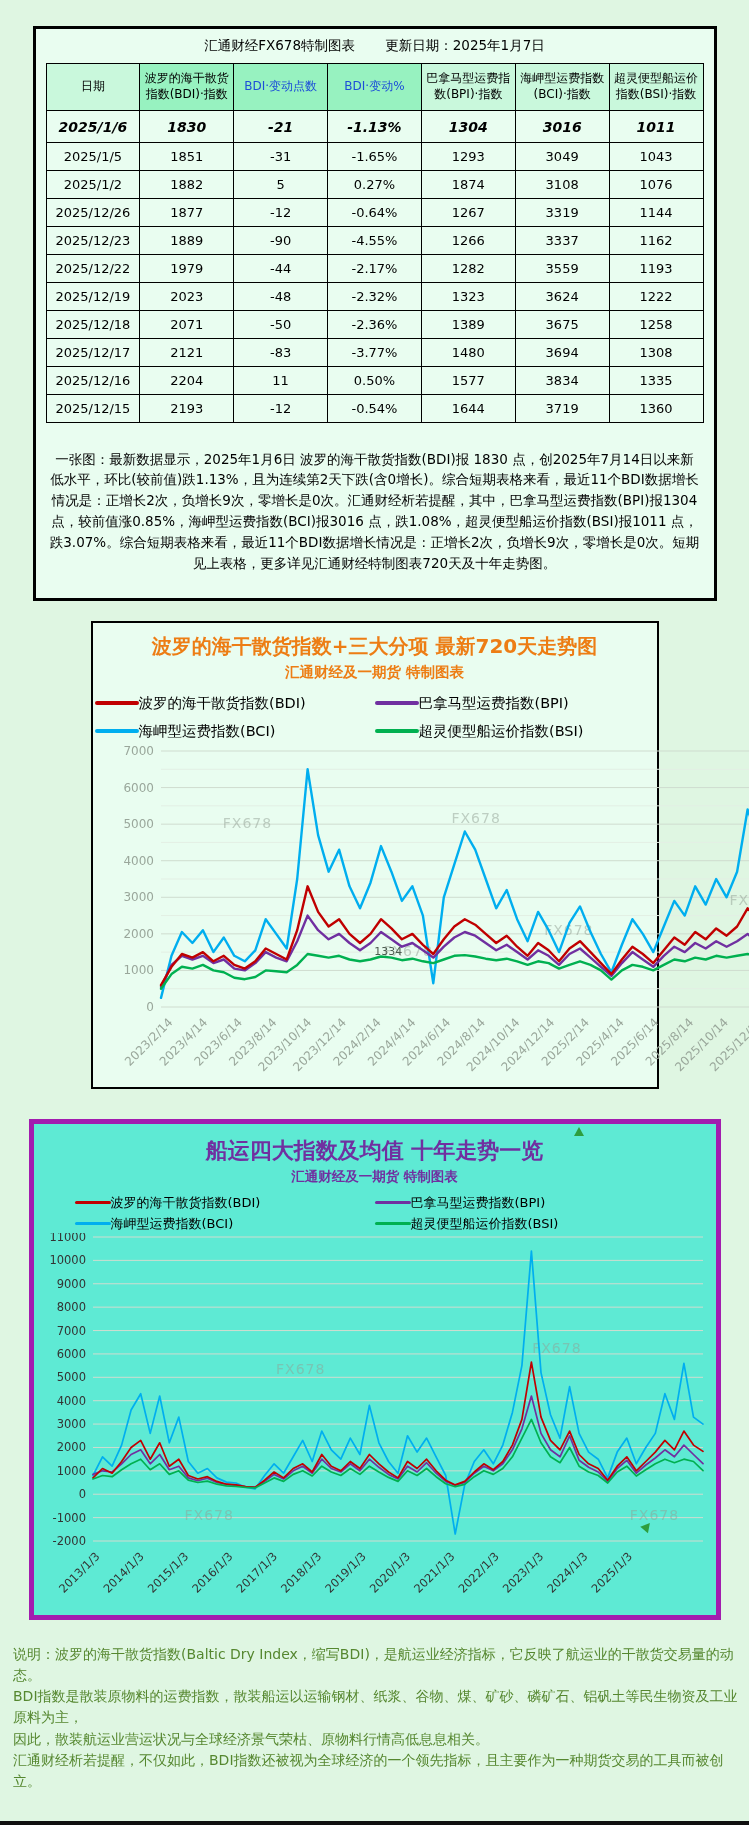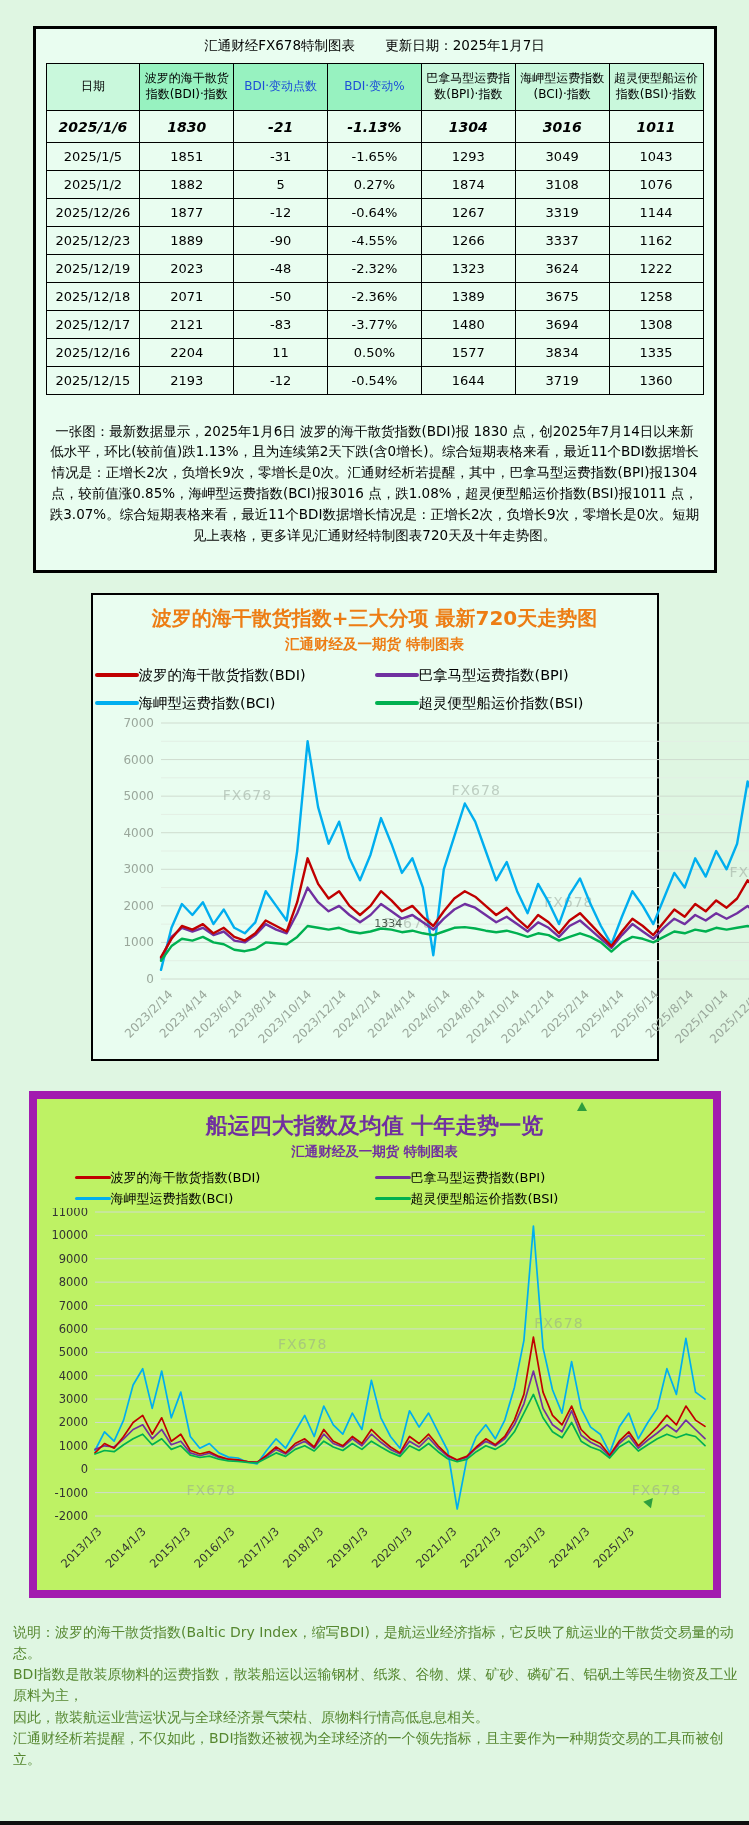--- a/index.html
+++ b/index.html
@@ -19,21 +19,21 @@
   table.bdi td{height:25px;background:#e9fdf0;}
   table.bdi tr.latest td{font-weight:bold;font-size:14px;height:29px;font-style:italic;}
   .summary{font-size:13.5px;line-height:1.55;padding:12px 4px 6px;text-align:center;}
   
   .chart-panel-720{width:568px;margin:20px auto 0;border:2px solid #000;padding:10px 0 4px;}
   .c-title{font-size:20px;font-weight:bold;text-align:center;color:#ed7d14;}
   .c-sub{font-size:14.5px;font-weight:bold;text-align:center;color:#ed7d14;margin-top:3px;}
   .legend{display:grid;grid-template-columns:280px 280px;justify-content:center;row-gap:9px;margin:12px 0 4px;font-size:14.5px;}
   .legend-item{display:flex;align-items:center;}
   .legend-item .swatch{width:44px;height:4px;border-radius:2px;flex:0 0 auto;}
-  .chart-panel-10y{width:692px;margin:30px auto 5px;border:8px solid #a21caf;padding:12px 0 2px;position:relative;background:#bef264;}
+  .chart-panel-10y{width:692px;margin:30px auto 5px;border:5px solid #a21caf;padding:12px 0 2px;position:relative;background:#5eead4;}
   .c2-title{font-size:22px;font-weight:bold;text-align:center;color:#7030a0;}
   .c2-sub{font-size:13.5px;font-weight:bold;text-align:center;color:#7030a0;margin-top:2px;}
   .legend.compact{grid-template-columns:300px 300px;row-gap:3px;font-size:13px;margin:8px 0 0;}
   .legend.compact .swatch{width:36px;height:3px;}
   svg{display:block;margin:0 auto;}
   .marker{position:absolute;width:0;height:0;border-left:5px solid transparent;border-right:5px solid transparent;border-bottom:9px solid #2e9e3e;}
   .marker.m1{top:3px;left:540px;}
   .marker.m2{bottom:84px;left:608px;transform:rotate(40deg);}
   
   .notes{margin:24px 10px 0 13px;color:#55872f;font-size:14px;line-height:1.52;}
@@ -98,20 +98,29 @@
             <td>1144</td>
           </tr>
           <tr>
             <td>2025/12/23</td>
             <td>1889</td>
             <td>-90</td>
             <td>-4.55%</td>
             <td>1266</td>
             <td>3337</td>
             <td>1162</td>
+          </tr>
+          <tr>
+            <td>2025/12/22</td>
+            <td>1979</td>
+            <td>-44</td>
+            <td>-2.17%</td>
+            <td>1282</td>
+            <td>3559</td>
+            <td>1193</td>
           </tr>
           <tr>
             <td>2025/12/19</td>
             <td>2023</td>
             <td>-48</td>
             <td>-2.32%</td>
             <td>1323</td>
             <td>3624</td>
             <td>1222</td>
           </tr>

